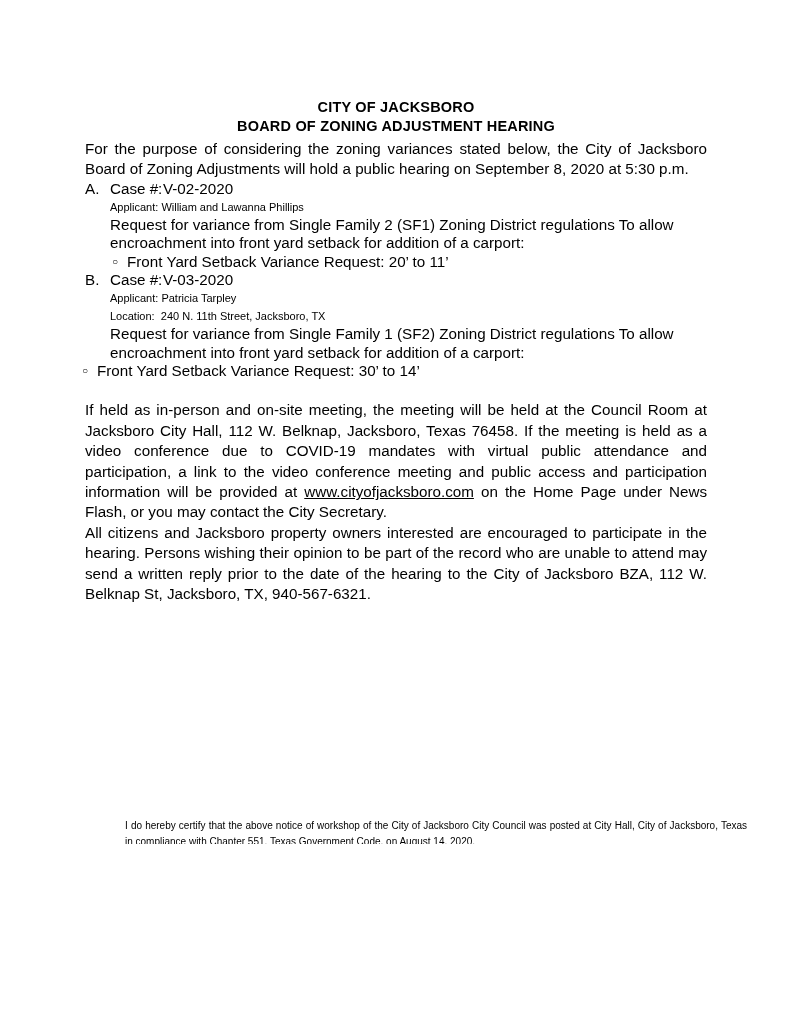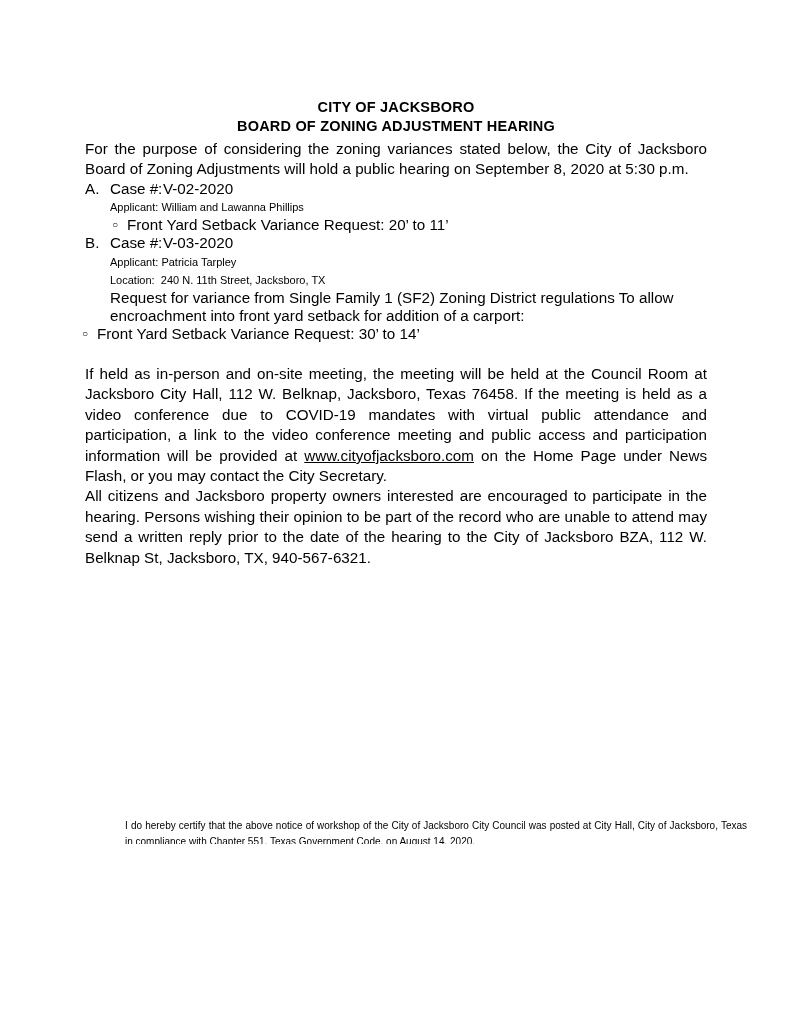--- a/index.html
+++ b/index.html
@@ -167,20 +167,24 @@
     <div class="case-list">
 
       <div class="case-item">
         <div class="case-row">
           <span class="case-marker">A.</span>
           <span class="case-body"><span class="case-num-label">Case #:</span><span>V-02-2020</span></span>
         </div>
         <div class="case-row">
           <span class="case-marker"></span>
           <span class="case-body case-line"><span>Applicant:</span> <span>William and Lawanna Phillips</span></span>
+        </div>
+        <div class="case-row">
+          <span class="case-marker"></span>
+          <span class="case-body req-line">Request for variance from Single Family 2 (SF1) Zoning District regulations To allow encroachment into front yard setback for addition of a carport:</span>
         </div>
         <div class="case-row">
           <span class="case-marker"></span>
           <span class="case-body">
             <span class="bullet-row indent-a">
               <span class="bullet-mark">○</span>
               <span class="bullet-text">Front Yard Setback Variance Request: 20’ to 11’</span>
             </span>
           </span>
         </div>

